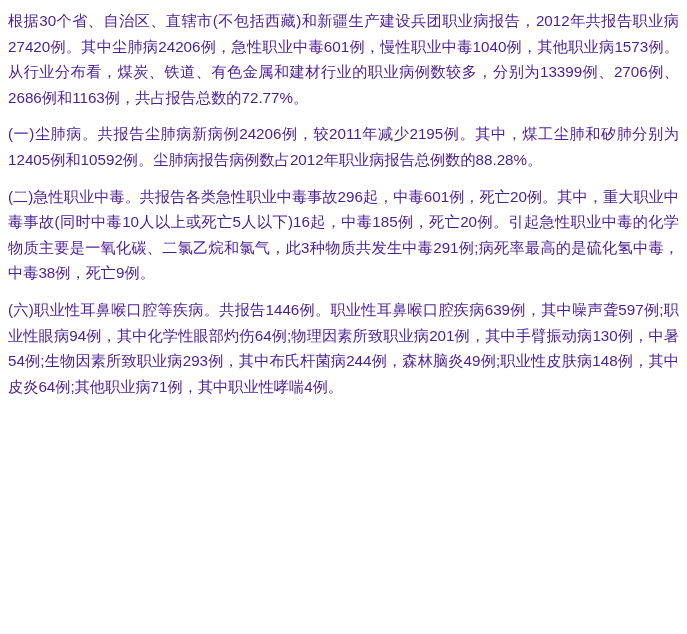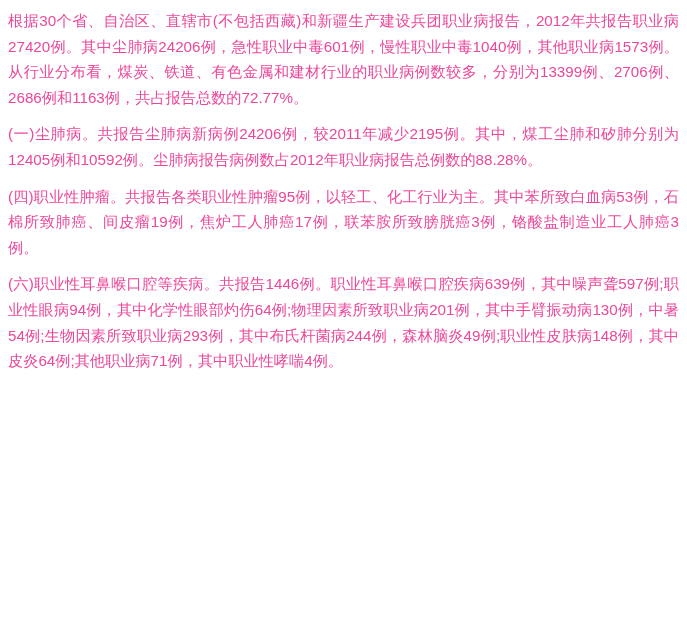--- a/index.html
+++ b/index.html
@@ -21,27 +21,27 @@
     padding: 8px 8px 0 8px;
     background: #ffffff;
   }
   .para {
     font-size: 15.2px;
     line-height: 25.6px;
     text-align: justify;
     text-justify: inter-ideograph;
     margin: 0 0 11px 0;
     letter-spacing: 0px;
-    color: #ec4899;
+    color: #4c1d95;
   }
   .para:last-child {
     margin-bottom: 12px;
   }
 </style>
 </head>
 <body>
 
 <div class="page">
   <p class="para">根据30个省、自治区、直辖市(不包括西藏)和新疆生产建设兵团职业病报告，2012年共报告职业病27420例。其中尘肺病24206例，急性职业中毒601例，慢性职业中毒1040例，其他职业病1573例。从行业分布看，煤炭、铁道、有色金属和建材行业的职业病例数较多，分别为13399例、2706例、2686例和1163例，共占报告总数的72.77%。</p>
   <p class="para">(一)尘肺病。共报告尘肺病新病例24206例，较2011年减少2195例。其中，煤工尘肺和矽肺分别为12405例和10592例。尘肺病报告病例数占2012年职业病报告总例数的88.28%。</p>
-  <p class="para">(四)职业性肿瘤。共报告各类职业性肿瘤95例，以轻工、化工行业为主。其中苯所致白血病53例，石棉所致肺癌、间皮瘤19例，焦炉工人肺癌17例，联苯胺所致膀胱癌3例，铬酸盐制造业工人肺癌3例。</p>
+  <p class="para">(二)急性职业中毒。共报告各类急性职业中毒事故296起，中毒601例，死亡20例。其中，重大职业中毒事故(同时中毒10人以上或死亡5人以下)16起，中毒185例，死亡20例。引起急性职业中毒的化学物质主要是一氧化碳、二氯乙烷和氯气，此3种物质共发生中毒291例;病死率最高的是硫化氢中毒，中毒38例，死亡9例。</p>
   <p class="para">(六)职业性耳鼻喉口腔等疾病。共报告1446例。职业性耳鼻喉口腔疾病639例，其中噪声聋597例;职业性眼病94例，其中化学性眼部灼伤64例;物理因素所致职业病201例，其中手臂振动病130例，中暑54例;生物因素所致职业病293例，其中布氏杆菌病244例，森林脑炎49例;职业性皮肤病148例，其中皮炎64例;其他职业病71例，其中职业性哮喘4例。</p>
 </div>
 
 </body></html>

